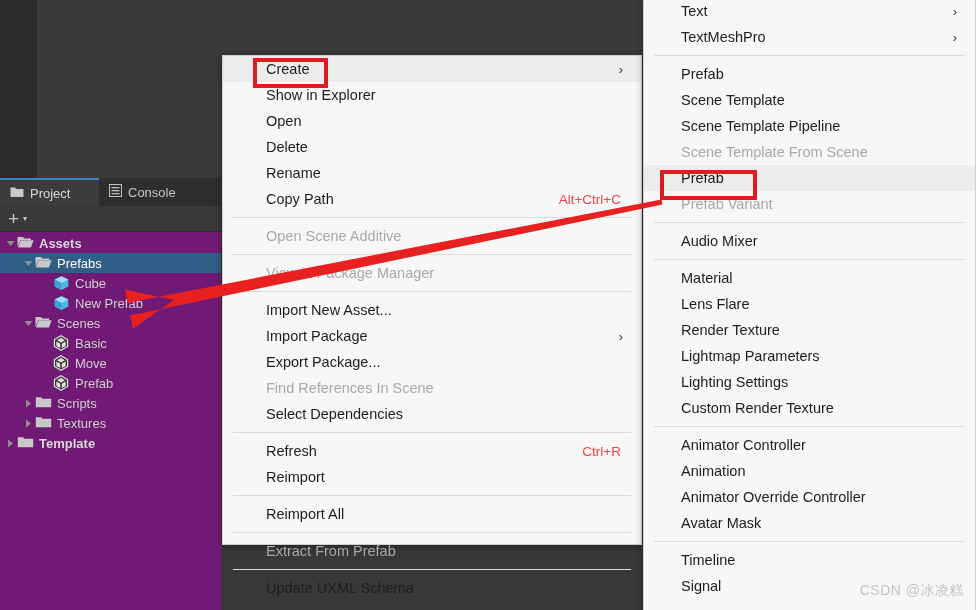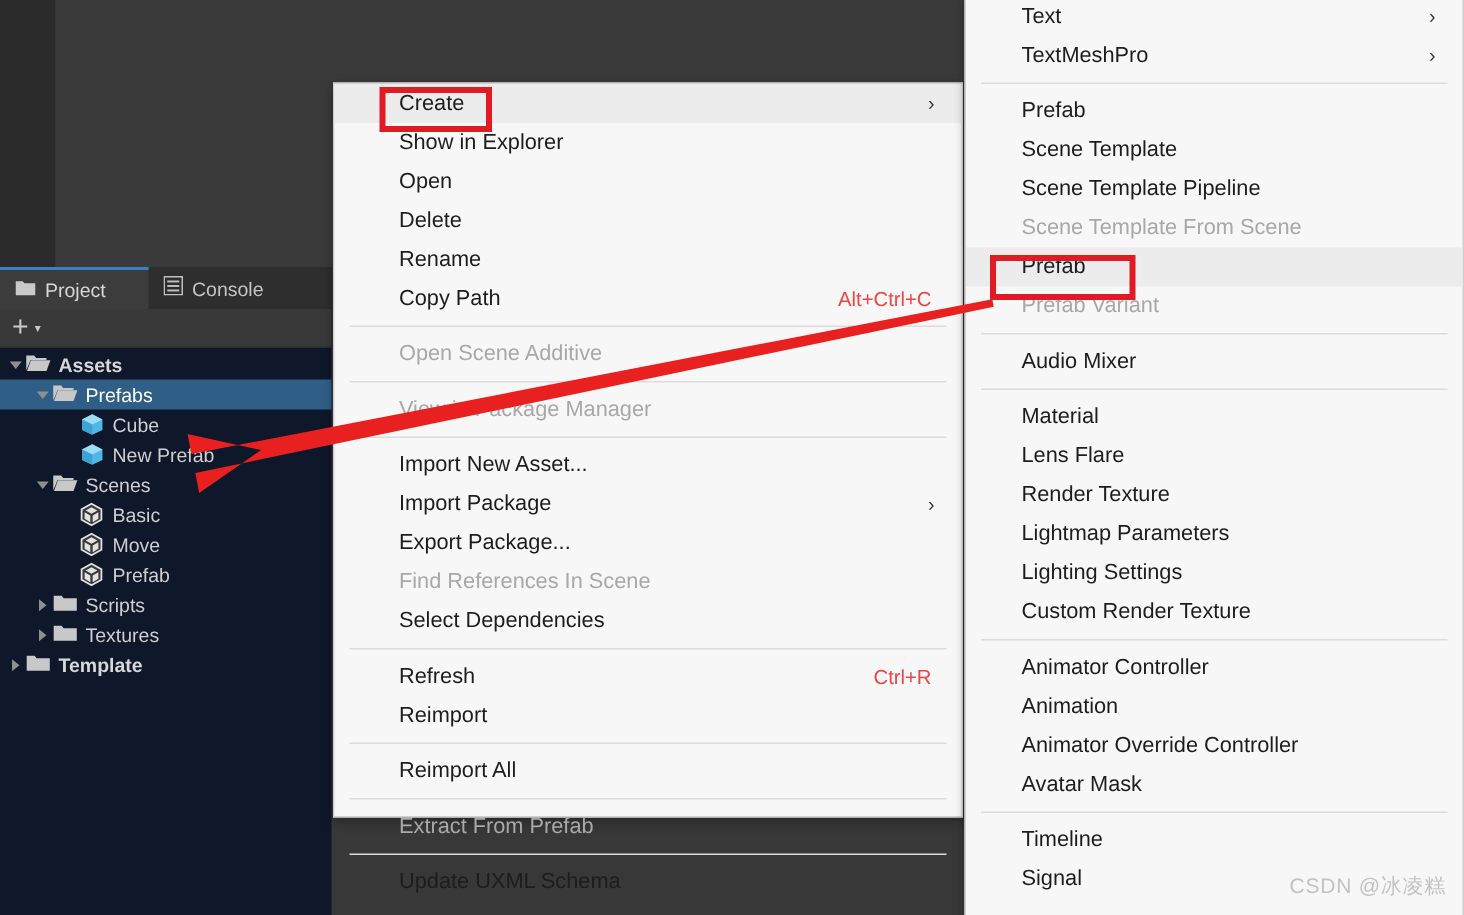--- a/index.html
+++ b/index.html
@@ -12,21 +12,21 @@
   #root { position: relative; width: 976px; height: 610px; }
 
   
   .editor-bg { position:absolute; inset:0; background:#383838; }
   .editor-left-strip { position:absolute; left:0; top:0; width:37px; height:178px; background:#2b2b2b; }
   .editor-top-fill { position:absolute; left:37px; top:0; width:606px; height:178px; background:#3a3a3a; }
 
   
   .project-panel {
     position:absolute; left:0; top:178px; width:221px; height:432px;
-    background:#0f172a;
+    background:#701a75;
   }
   .tab-bar {
     position:absolute; left:0; top:0; width:221px; height:28px;
     background:#2e2e2e;
   }
   .tab {
     position:absolute; top:0; height:28px;
     display:flex; align-items:center; gap:6px;
     padding:0 10px;
     font-size:13px; color:#c4c4c4;

